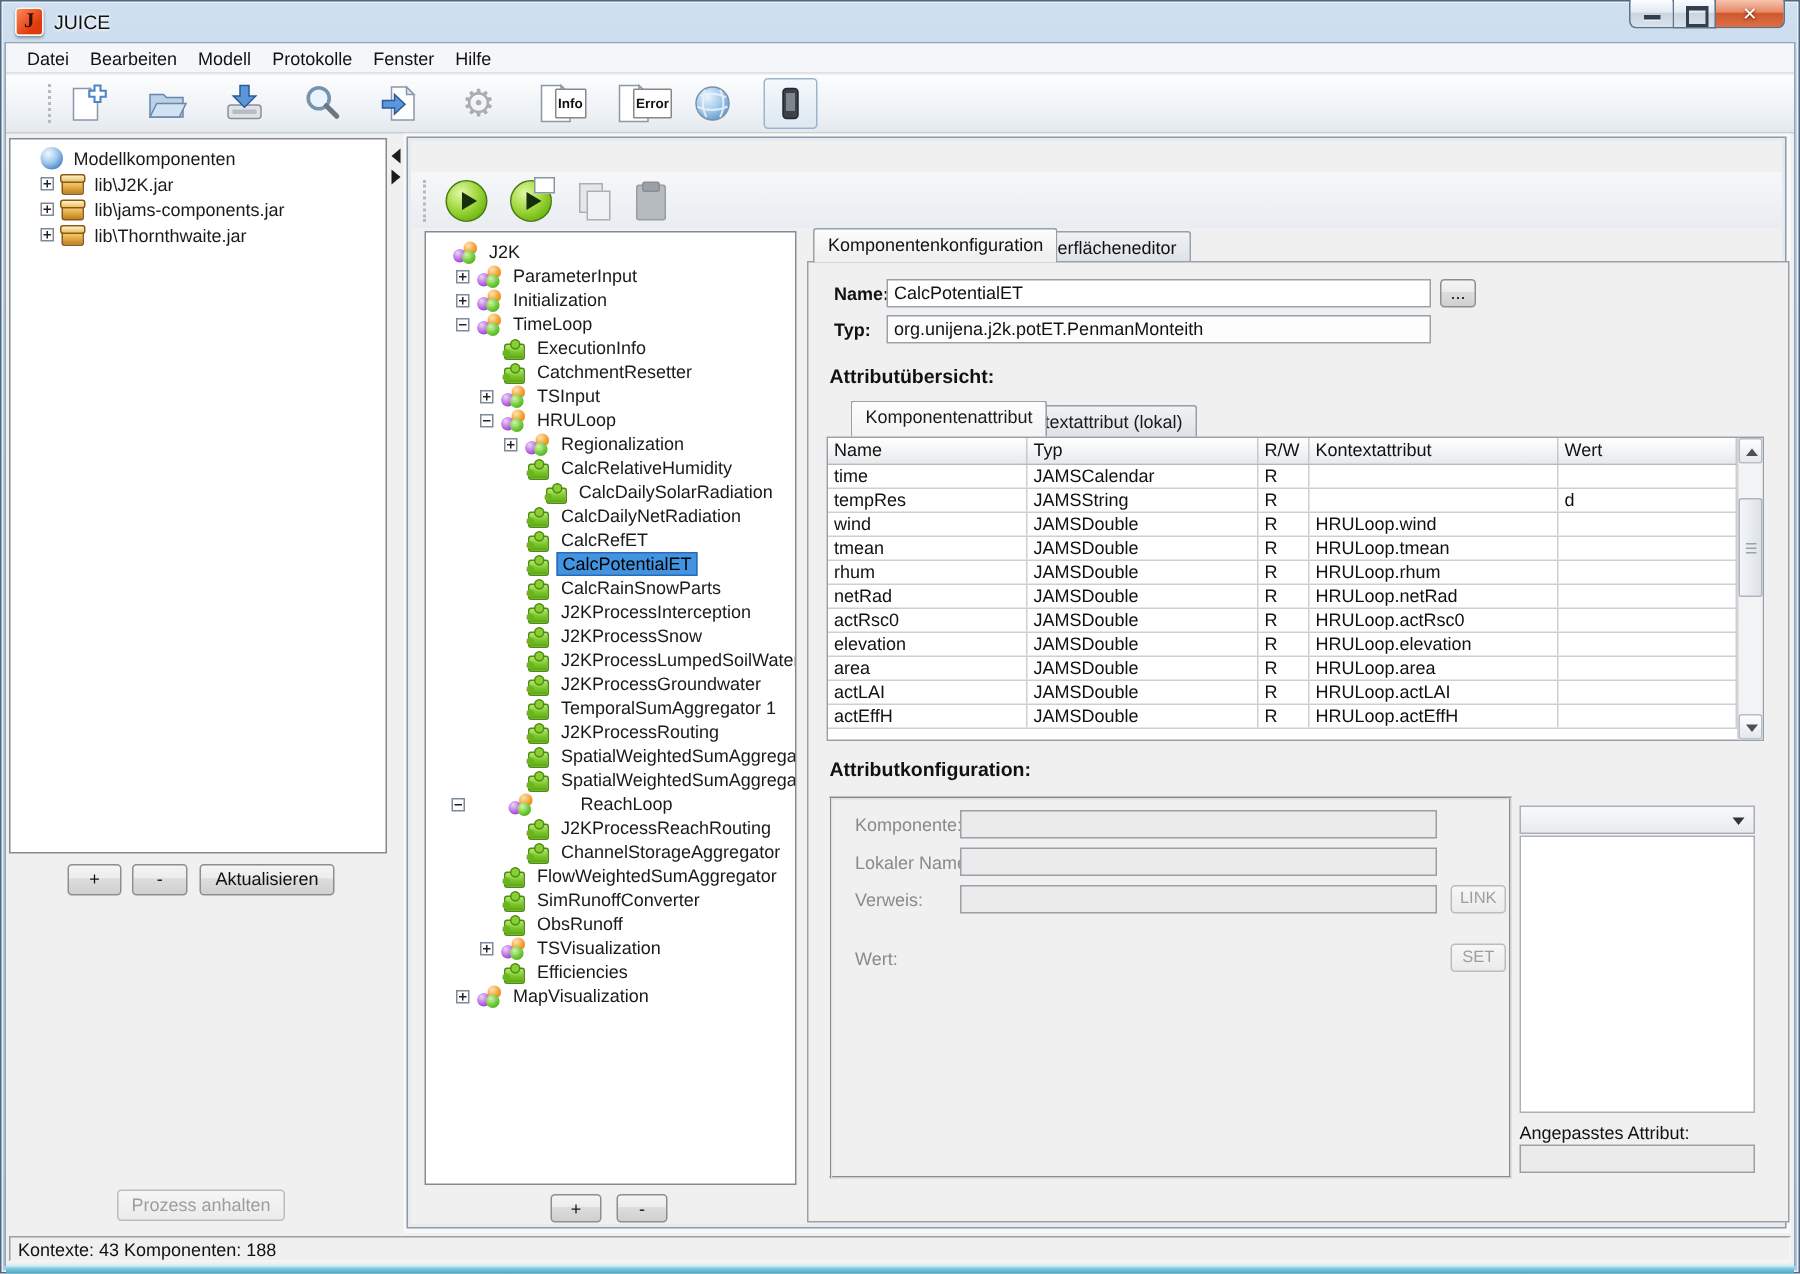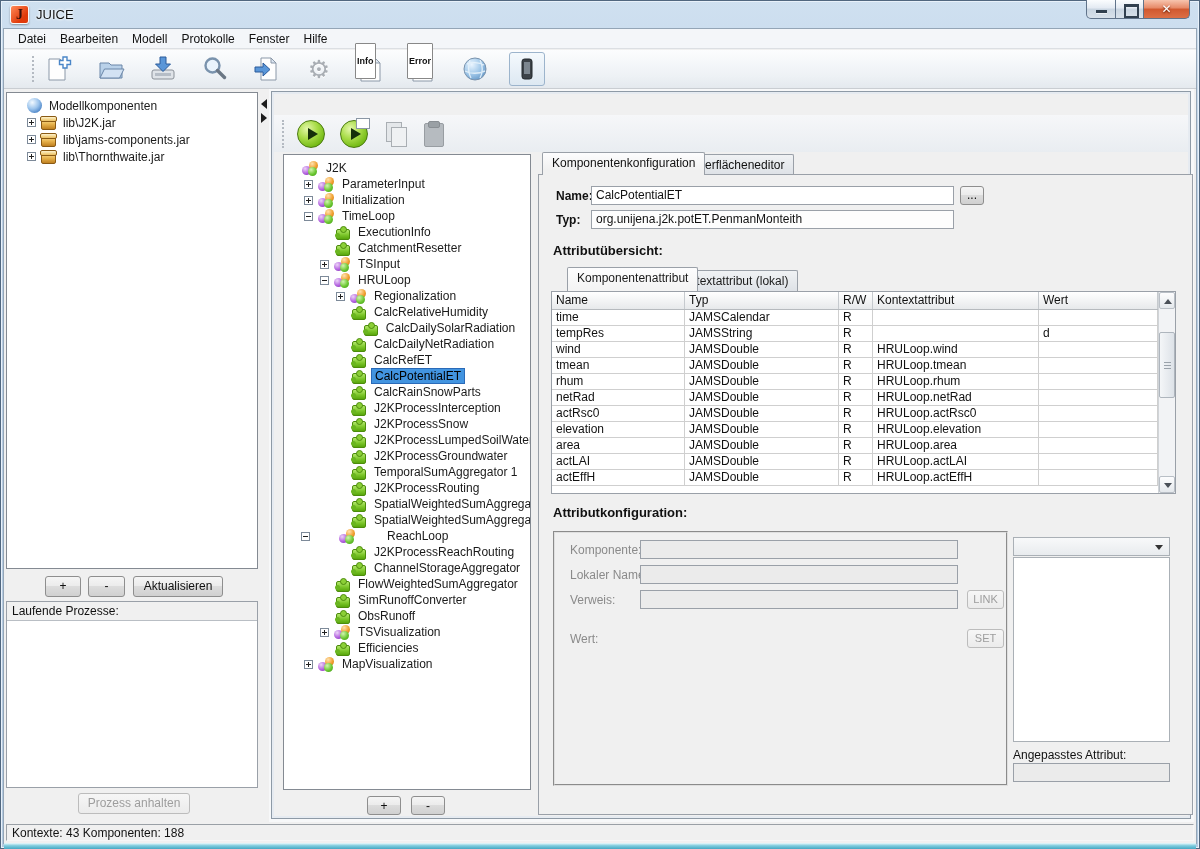--- a/index.html
+++ b/index.html
@@ -26,21 +26,21 @@
 
   .menubar { position:absolute; left:0; right:0; top:0; height:20px; background:#f4f6f9; border-bottom:1px solid #dcdfe3; display:flex; align-items:center; padding-left:7px; }
   .menu-item { padding:2px 7px; color:#111; }
 
   .toolbar { position:absolute; left:0; right:0; top:21px; height:39px; background:linear-gradient(#fcfdfe,#edf1f5 70%,#e4e9ee); border-bottom:1px solid #c9cdd2; display:flex; align-items:center; }
   .grip { width:3px; height:26px; border-left:2px dotted #b4bac2; margin:0 6px 0 28px; }
   .tbtn { width:36px; height:34px; display:flex; align-items:center; justify-content:center; margin-right:16px; border:1px solid transparent; border-radius:3px; position:relative; }
   .tbtn.toggled { border-color:#9cb4cc; background:linear-gradient(#f4f9fd,#dde8f2); }
   .tbtn svg { display:block; }
   .gear-glyph { font-size:25px; color:#a9aeb4; line-height:1; text-shadow:0 1px 0 #fff; }
-  .doc-label { position:absolute; bottom:6px; left:1px; font:bold 9px "Liberation Sans",sans-serif; color:#111; background:#fff; padding:12px 1px; border:1px solid #888; border-radius:1px; }
+  .doc-label { position:absolute; bottom:6px; left:16px; font:bold 9px "Liberation Sans",sans-serif; color:#111; background:#fff; padding:4px 1px; border:1px solid #888; border-radius:1px; }
 
   
   .content { position:absolute; left:0; right:0; top:60px; bottom:21px; }
   .leftcol { position:absolute; left:0; top:0; bottom:0; width:256px; }
   .box { background:#fff; border:1px solid #848a92; }
   .model-lib-tree { position:absolute; left:2px; top:3px; width:252px; height:477px; overflow:hidden; padding-top:4px; }
   .lib-btn-row { position:absolute; left:0; top:487px; width:100%; height:22px; }
   .btn { display:inline-block; text-align:center; font-size:12px; color:#111; background:linear-gradient(#f5f5f5,#ececec 45%,#dddddd 46%,#d0d0d0); border:1px solid #8e8e8e; border-radius:3px; line-height:19px; }
   .btn.disabled { color:#9d9d9d; border-color:#bcbcbc; background:linear-gradient(#f6f6f6,#ebebeb); }
   .btn-plus-l  { position:absolute; left:41px;  width:36px; height:21px; }
@@ -271,24 +271,20 @@
               <span class="exp plus"></span>
               <span class="tico jar"></span>
               <span class="tlbl">lib\Thornthwaite.jar</span>
             </div>
           </div>
         <div class="lib-btn-row">
           <span class="btn btn-plus-l">+</span>
           <span class="btn btn-minus-l">-</span>
           <span class="btn btn-refresh">Aktualisieren</span>
         </div>
-        <div class="proc-panel">
-          <div class="proc-label">Laufende Prozesse:</div>
-          <div class="proc-list"></div>
-        </div>
         <span class="btn disabled btn-stop">Prozess anhalten</span>
       </div>
 
       <div class="splitter">
         <span class="sp-left"></span>
         <span class="sp-right"></span>
       </div>
 
       <div class="mdi">
         <div class="iframe">

